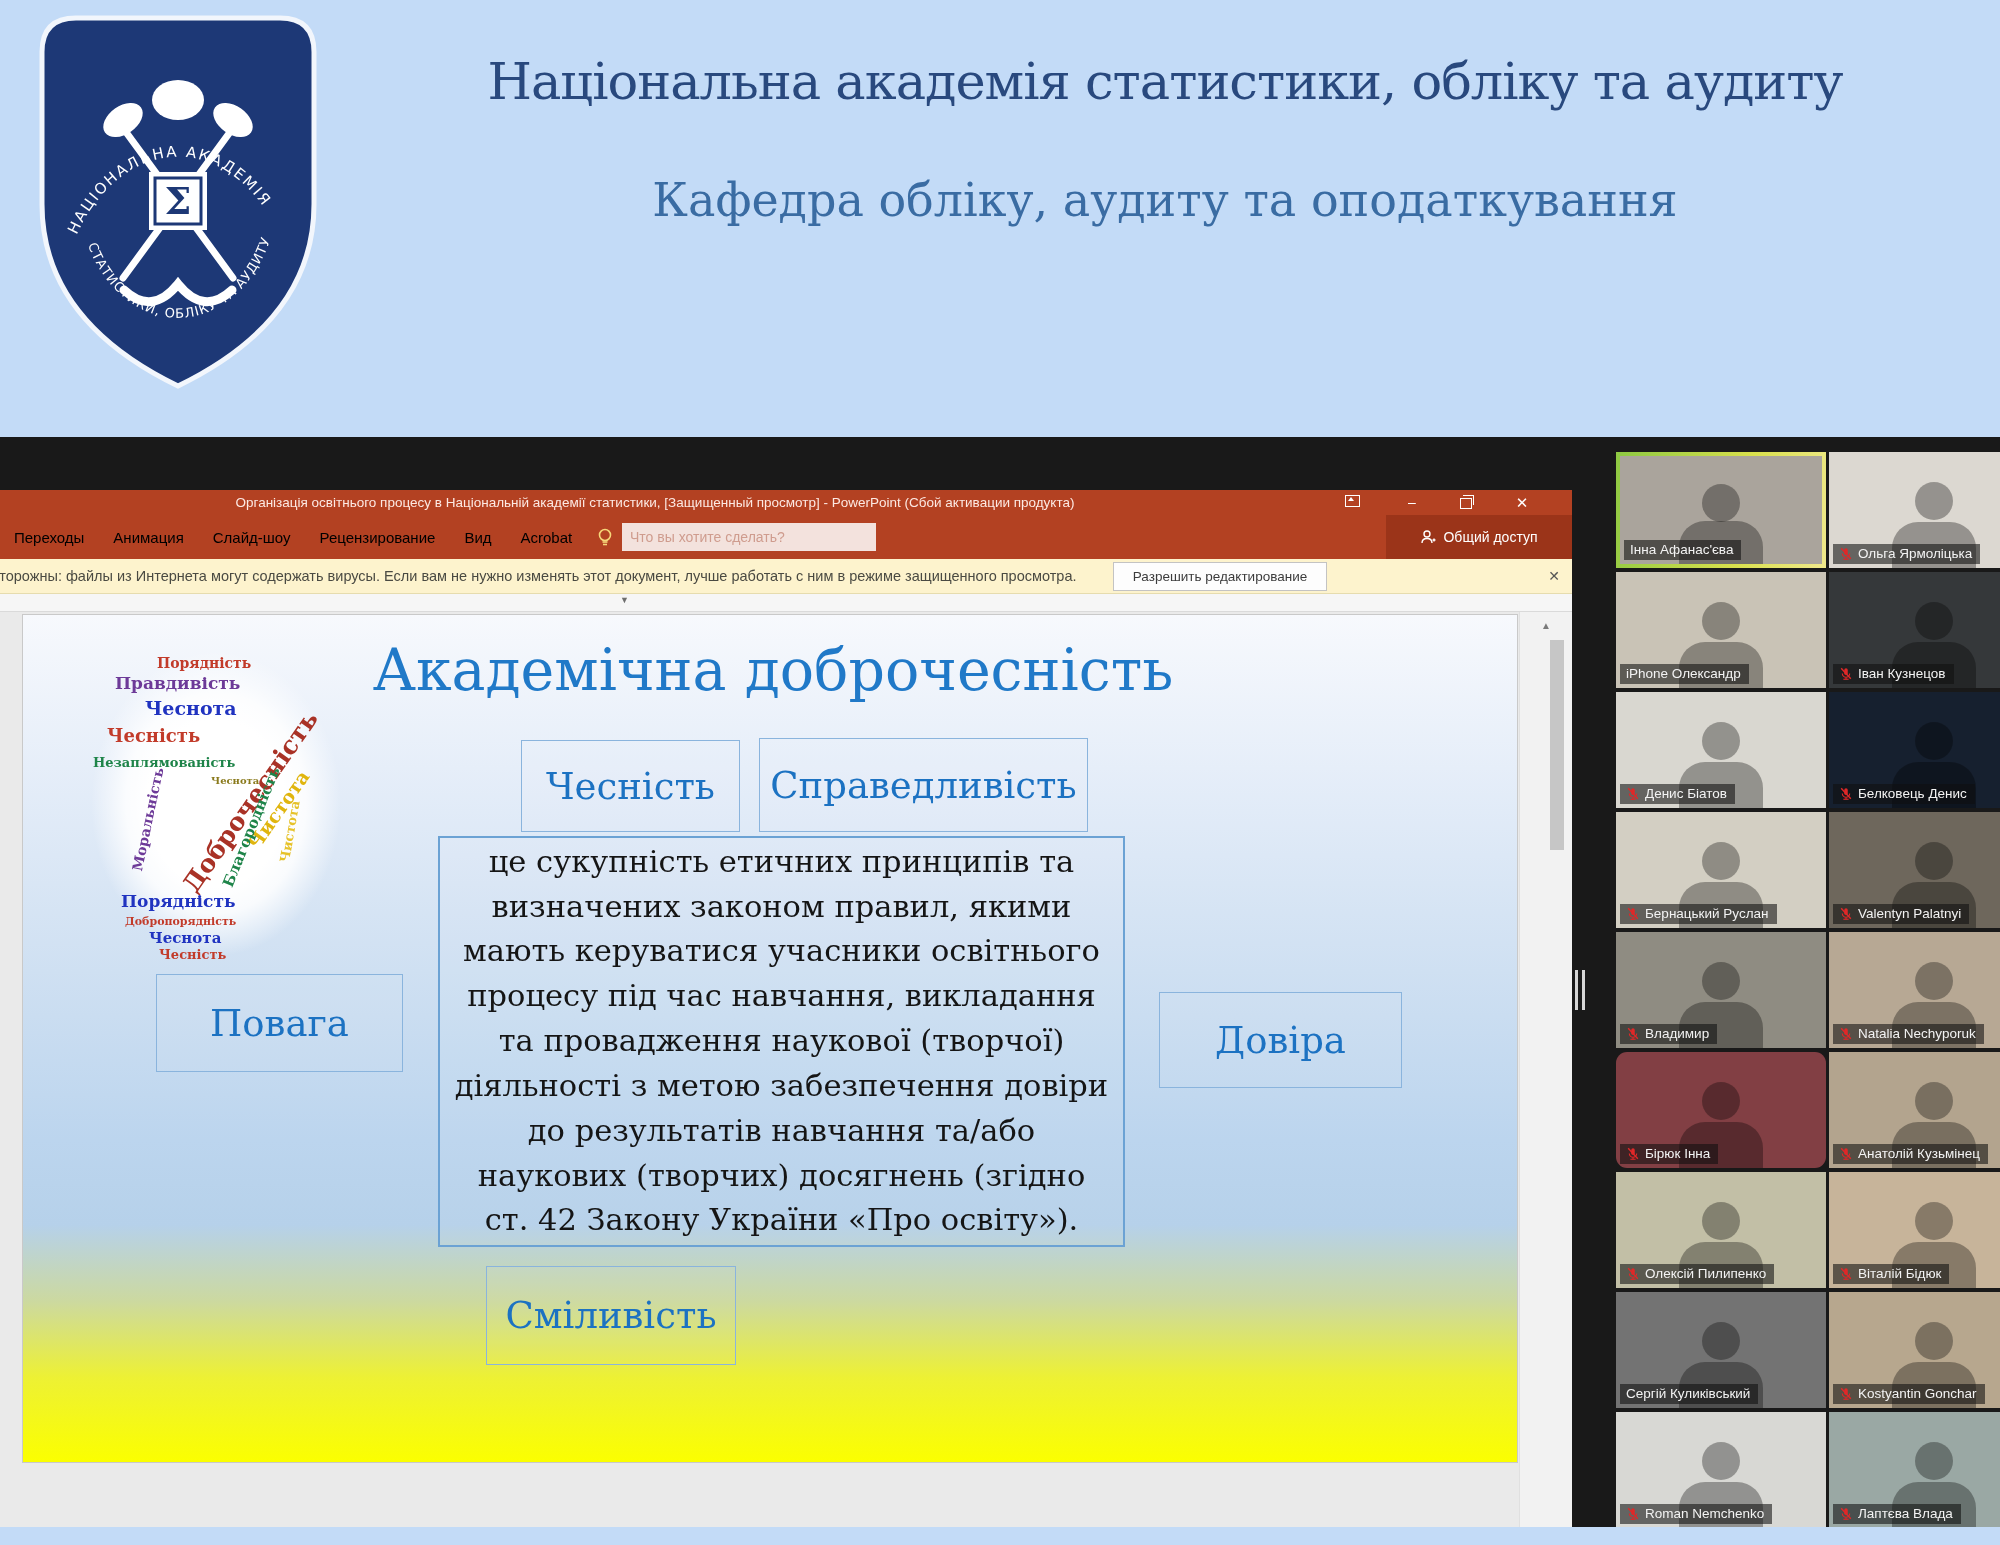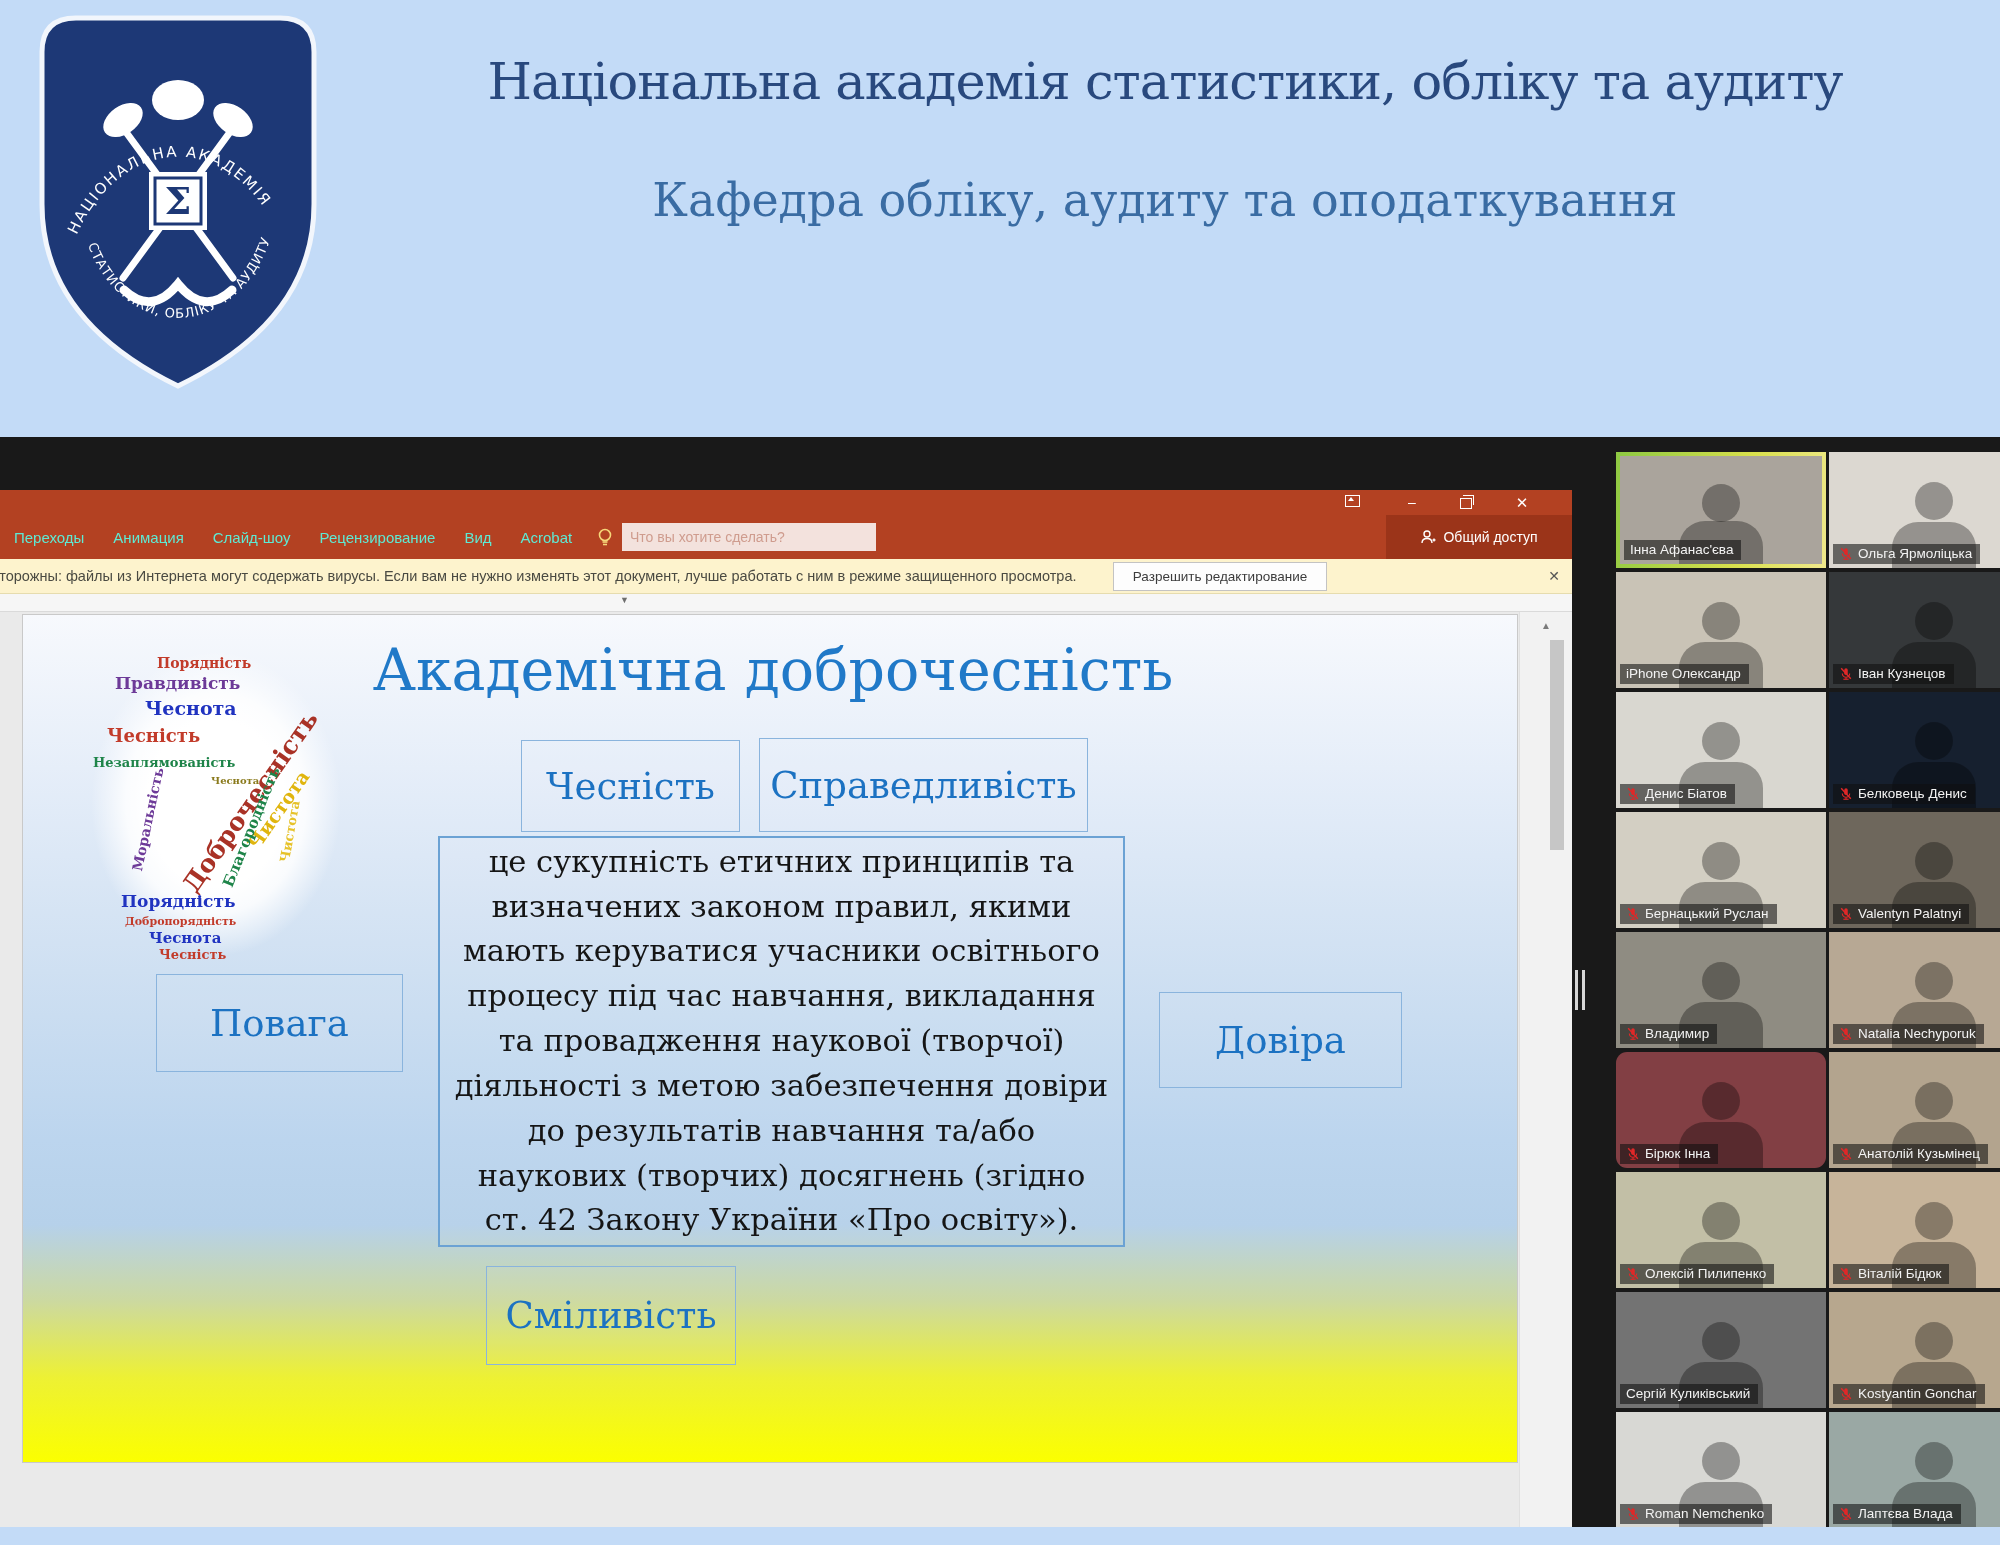--- a/index.html
+++ b/index.html
@@ -29,21 +29,21 @@
   .wc-min{left:1390px;}
   .wc-restore{left:1444px;}
   .restore-glyph{display:inline-block;width:10px;height:9px;border:1px solid #fff;position:relative;top:2px;background:#b34122;}
   .restore-glyph:before{content:"";position:absolute;left:2px;top:-4px;width:10px;height:9px;border:1px solid #fff;border-bottom:none;border-left:none;}
   .wc-close{left:1500px;font-size:15px;}
   .ribbon-glyph{display:inline-block;width:13px;height:10px;border:1px solid #fff;position:relative;top:1px;}
   .ribbon-glyph:before{content:"";position:absolute;left:2px;top:1px;border-left:3px solid transparent;border-right:3px solid transparent;border-bottom:4px solid #fff;}
 
   .ppt-menubar{position:absolute;left:0;top:25px;width:1572px;height:44px;background:#b34122;}
   .menu-tabs{position:absolute;left:14px;top:0;height:44px;display:flex;gap:29px;align-items:center;}
-  .tab{color:#5eead4;font-size:15px;white-space:nowrap;cursor:default;}
+  .tab{color:#000000;font-size:15px;white-space:nowrap;cursor:default;}
   .bulb-icon{position:absolute;left:596px;top:12px;}
   .tellme{position:absolute;left:622px;top:8px;width:238px;height:28px;border:none;background:#f3e2dd;
           font-size:14px;padding:0 8px;color:#7c3b2b;outline:none;}
   .tellme::placeholder{color:#cf9c8e;}
   .share-btn{position:absolute;right:0;top:0;width:186px;height:44px;background:#9b3419;color:#fff;
              font-size:14px;display:flex;align-items:center;justify-content:center;gap:7px;}
 
   .protected-bar{position:absolute;left:0;top:69px;width:1572px;height:34px;background:#fdf3cd;border-bottom:1px solid #e6dcae;}
   .protected-msg{position:absolute;left:-8px;top:0;height:34px;line-height:34px;font-size:14.5px;color:#4a4a42;white-space:nowrap;}
   .enable-edit-btn{position:absolute;left:1113px;top:3px;width:212px;height:27px;background:#fdfdfd;
@@ -127,20 +127,21 @@
       <h1 class="banner-title">Національна академія статистики, обліку та аудиту</h1>
       <h2 class="banner-subtitle">Кафедра обліку, аудиту та оподаткування</h2>
     </div>
   </div>
 
   <div class="stage">
 
     <div class="ppt">
 
       <div class="ppt-titlebar">
+        <div class="ppt-title">Організація освітнього процесу в Національній академії статистики, [Защищенный просмотр] - PowerPoint (Сбой активации продукта)</div>
         <div class="win-ctrl wc-ribbon"><span class="ribbon-glyph"></span></div>
         <div class="win-ctrl wc-min">–</div>
         <div class="win-ctrl wc-restore"><span class="restore-glyph"></span></div>
         <div class="win-ctrl wc-close">✕</div>
       </div>
 
       <div class="ppt-menubar">
         <div class="menu-tabs" id="menu-tabs">
             <span class="tab">Переходы</span>
             <span class="tab">Анимация</span>

